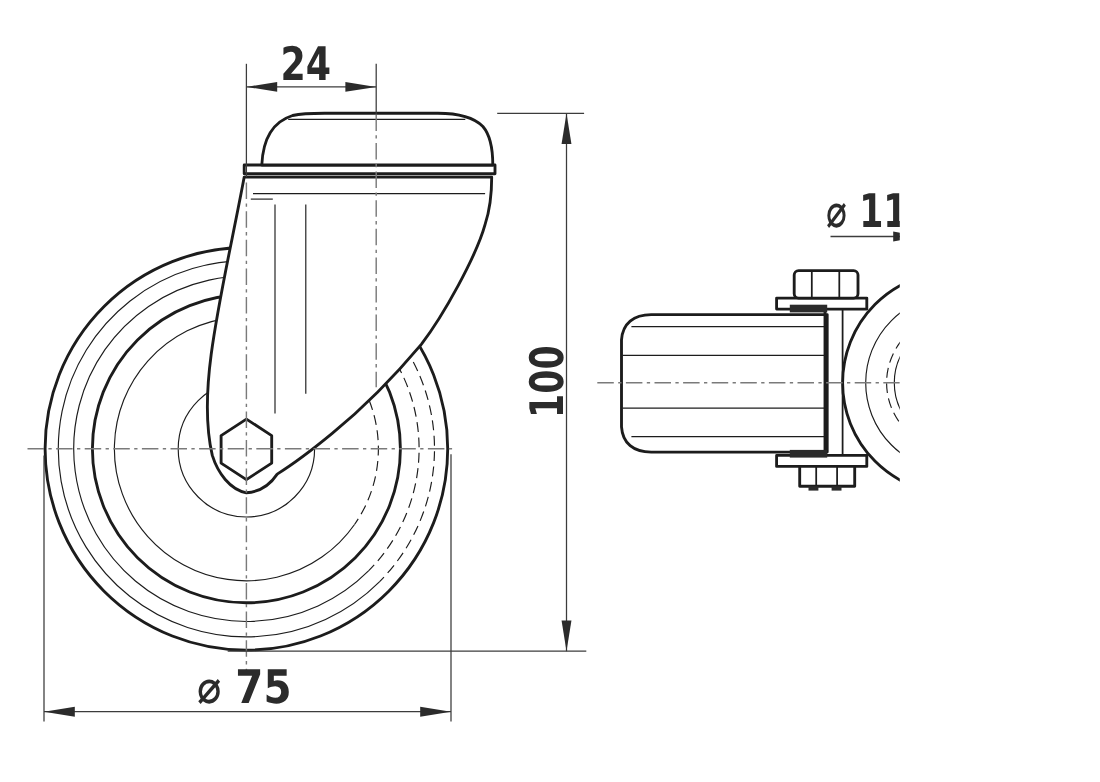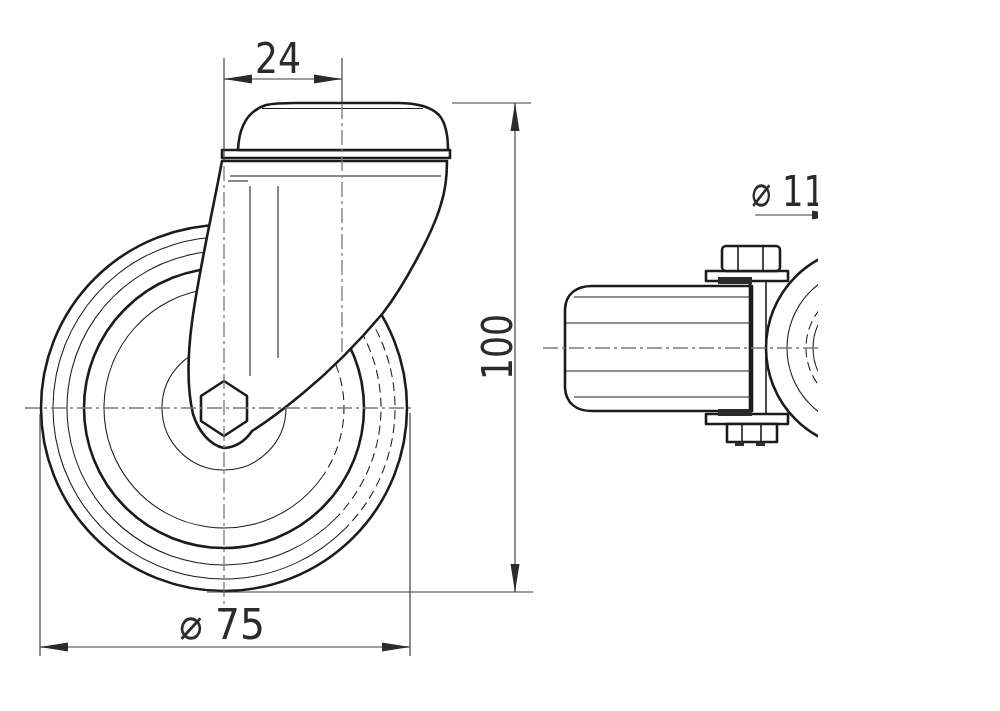--- a/index.html
+++ b/index.html
@@ -1,17 +1,17 @@
 <!DOCTYPE html>
 <html><head>
 <meta charset="utf-8">
 <style>
   html,body{margin:0;padding:0;background:#ffffff;}
   .canvas{position:relative;width:818px;height:711px;background:#ffffff;overflow:hidden;
-          font-family:"DejaVu Sans",sans-serif;}
+          font-family:"DejaVu Sans",sans-serif;font-weight:bold;}
   svg{display:block;}
   
   .b {stroke:#1c1c1c;stroke-width:2.6;fill:none;stroke-linejoin:round;stroke-linecap:round;}
   .m {stroke:#1c1c1c;stroke-width:1.6;fill:none;stroke-linecap:round;}
   .t {stroke:#1c1c1c;stroke-width:1.05;fill:none;}
   .w {fill:#ffffff;}
   .cl{stroke:#7a7a7a;stroke-width:1.3;fill:none;stroke-dasharray:15 4 3 4;}
   .dm{stroke:#3c3c3c;stroke-width:1.15;fill:none;}
   .hd{stroke-dasharray:9 5;}
   .ar{fill:#2b2b2b;stroke:none;}

